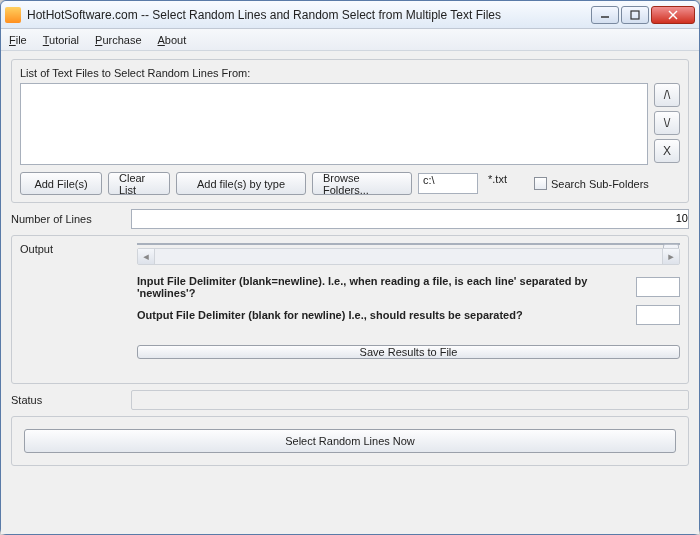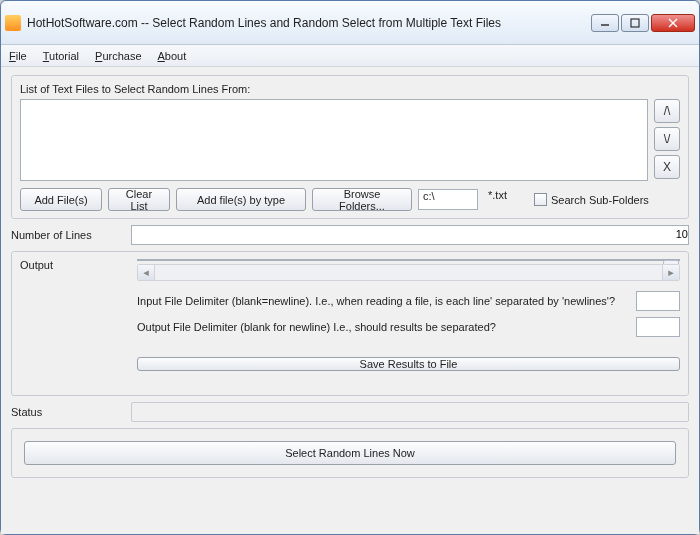--- a/index.html
+++ b/index.html
@@ -1,20 +1,20 @@
 <!DOCTYPE html>
 <html><head>
 <meta charset="utf-8">
 <style>
 * { box-sizing: border-box; margin: 0; padding: 0; }
 body { font-family: "Segoe UI", Tahoma, sans-serif; font-size: 11px; background: #d8d8d8; width: 700px; height: 535px; overflow: hidden; }
 
 .window { width: 700px; height: 535px; background: linear-gradient(#e8f0f8, #dde6f0); border: 1px solid #5a7ba8; border-radius: 6px; box-shadow: 0 0 3px rgba(0,0,0,0.3); display: flex; flex-direction: column; }
 
-.titlebar { height: 44px; background: linear-gradient(#f8fbff, #e0eaf6); border-bottom: 1px solid #c0c8d4; display: flex; align-items: center; padding: 0 4px; border-radius: 6px 6px 0 0; }
+.titlebar { height: 28px; background: linear-gradient(#f8fbff, #e0eaf6); border-bottom: 1px solid #c0c8d4; display: flex; align-items: center; padding: 0 4px; border-radius: 6px 6px 0 0; }
 .titlebar-icon { width: 16px; height: 16px; margin-right: 6px; background: linear-gradient(#ffd060,#ff9020); border-radius: 2px; }
 .titlebar-text { flex: 1; font-size: 12px; color: #222; }
 .wbtns { display: flex; gap: 2px; }
 .wbtn { width: 28px; height: 18px; border: 1px solid #7a8aa0; border-radius: 3px; background: linear-gradient(#f4f8ff,#d4e0f0); display: flex; align-items: center; justify-content: center; font-size: 10px; color: #333; }
 .wbtn.close { width: 44px; background: linear-gradient(#f09090,#d03020); color: #fff; border-color: #a02818; }
 
 .menubar { height: 22px; background: linear-gradient(#f6f8fb,#eaeef4); padding: 0 8px; display: flex; align-items: center; gap: 16px; border-bottom: 1px solid #d0d6de; }
 .menuitem { color: #222; text-decoration: underline; text-decoration-color: transparent; }
 .menuitem span.u { text-decoration: underline; }
 
@@ -23,38 +23,38 @@
 .group { border: 1px solid #c8ccd2; border-radius: 3px; padding: 7px 8px; background: #f0f0f0; position: relative; }
 
 .label { color: #222; font-size: 11px; }
 
 .filelist-row { display: flex; gap: 6px; margin-top: 4px; }
 .filelist { flex: 1; height: 82px; background: #fff; border: 1px solid #a8b0bc; }
 .sidebtns { display: flex; flex-direction: column; gap: 4px; width: 26px; }
 .smallbtn { height: 24px; border: 1px solid #a0a6b0; border-radius: 3px; background: linear-gradient(#fdfdfe,#e4e8ee); display:flex; align-items:center; justify-content:center; font-size: 12px; color:#333; }
 
 .toolbar-row { display: flex; gap: 6px; align-items: center; margin-top: 7px; }
-.btn { height: 23px; border: 1px solid #9aa0aa; border-radius: 3px; background: linear-gradient(#fdfdfe,#e4e8ee); padding: 0 10px; font-size: 11px; color: #222; display:flex; align-items:center; justify-content:center;text-align:center; }
+.btn { height: 23px; border: 1px solid #9aa0aa; border-radius: 3px; background: linear-gradient(#fdfdfe,#e4e8ee); padding: 0 10px; font-size: 11px; color: #222; display:flex; align-items:center; justify-content:center; }
 .btn.wide { flex: 1; }
 .txtin { height: 21px; border: 1px solid #a8b0bc; background: #fff; padding: 0 4px; font-size: 11px; color:#222; }
 .chk { width: 13px; height: 13px; border: 1px solid #8a909a; background: linear-gradient(#fff,#e8ecf2); margin-right: 4px; }
 .chkrow { display:flex; align-items:flex-end; }
 
 .row2 { display:flex; align-items:center; gap: 20px; }
 .numlines-input { flex:1; height: 20px; border:1px solid #a8b0bc; background:#fff; text-align:right; font-size:11px; padding-top:2px; }
 .outputbox { flex:1; position:relative; border:1px solid #a8b0bc; background:#fff; height:72px; }
 .scroll-v { position:absolute; right:0; top:0; bottom:17px; width:17px; background:#eef0f4; border-left:1px solid #d0d4da; }
 .scroll-v .thumb { position:absolute; top:0; left:0; right:0; height:18px; background:linear-gradient(#f4f6fa,#d8dee8); border:1px solid #b8bec8; border-radius:2px; }
 .scroll-h { margin-top:3px; height:17px; background:#eef0f4; border:1px solid #d0d4da; position:relative; border-radius:2px; }
 .scroll-h .arrow { position:absolute; top:0; bottom:0; width:17px; display:flex; align-items:center; justify-content:center; color:#888; background:linear-gradient(#f4f6fa,#dde2ea); }
 .scroll-h .arrow.l { left:0; border-right:1px solid #d0d4da; }
 .scroll-h .arrow.r { right:0; border-left:1px solid #d0d4da; }
 
 .delimrow { display:flex; align-items:center; gap:6px; margin-top:6px; }
-.delimrow .label { flex:1; }
+.delimrow .label { flex:1;font-weight:bold; }
 .delimin { width:44px; height:20px; border:1px solid #a8b0bc; background:#fff; }
 
 .statusbox { flex:1; height:20px; border:1px solid #c8ccd2; background:#f0f0f0; border-radius:2px; }
 
 .col-left { width: 100px; }
 .outgrp { display:flex; flex-direction:column; flex:1; }
 </style>
 </head>
 <body>
 

